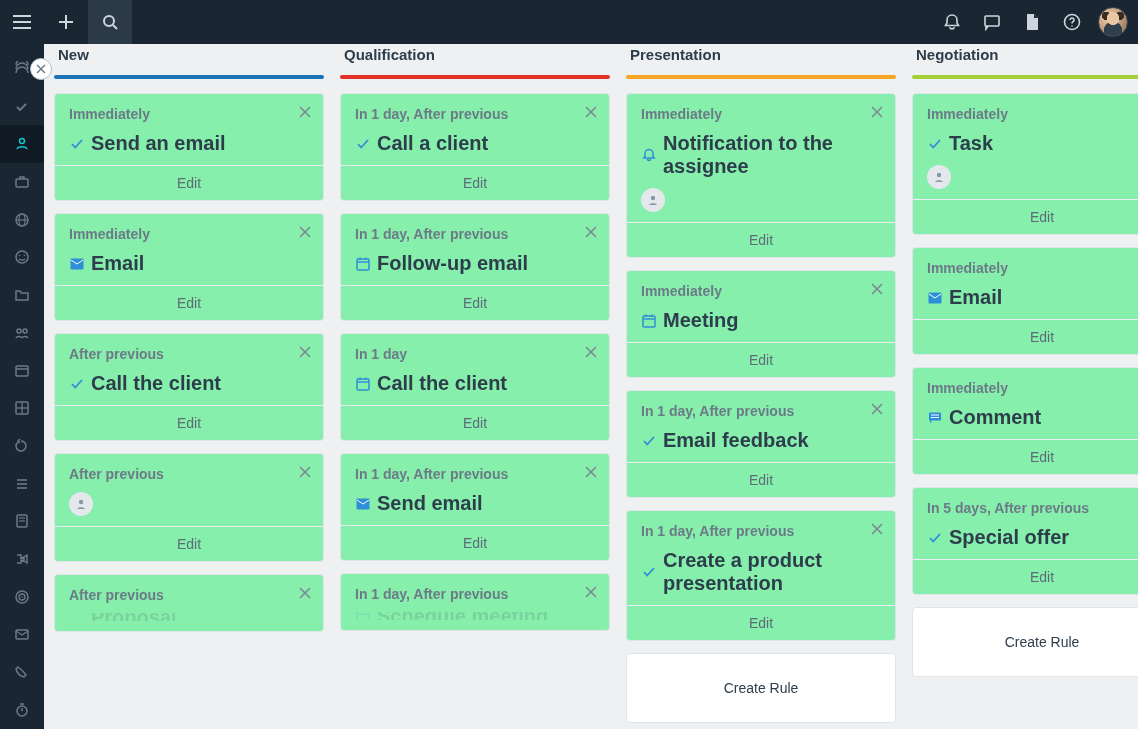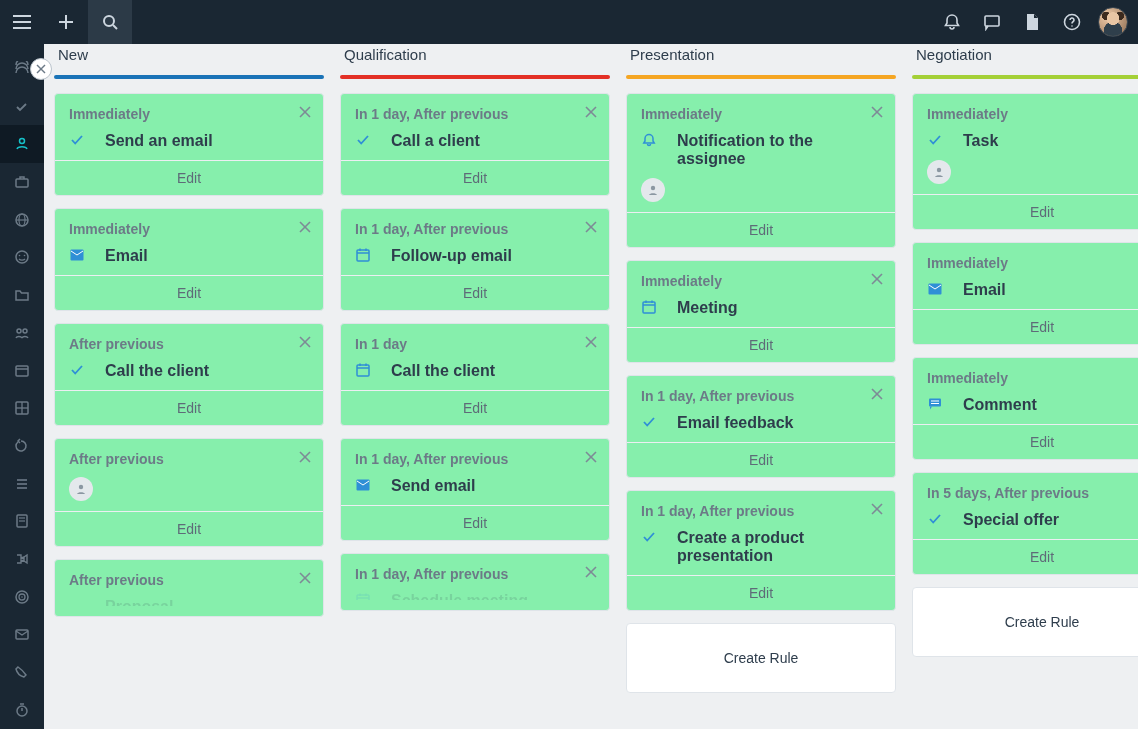--- a/index.html
+++ b/index.html
@@ -84,42 +84,42 @@
   }
 
   .board {
     display:flex; flex-direction:row; gap:16px;
     padding-left:10px;
     min-width: 1120px;
   }
   .column { width:270px; flex:0 0 270px; display:flex; flex-direction:column; }
   .column:last-child { width:260px; flex:0 0 260px; }
   .col-head {
-    font-size:15px; font-weight:400; color:#2e3d4c;
+    font-size:15px; font-weight:700; color:#2e3d4c;
     padding: 2px 4px 12px 4px;
   }
   .col-bar { height:4px; border-radius:2px; margin-bottom:14px; }
   .col-bar.blue  { background:#1a73b7; }
   .col-bar.red   { background:#e33026; }
   .col-bar.orange{ background:#f5a623; }
   .col-bar.green { background:#a4d037; }
 
   .cards { display:flex; flex-direction:column; gap:12px; }
   .card {
     background:#86efac; border:1px solid #dfe4e9; border-radius:4px;
     display:flex; flex-direction:column;
   }
   .card-body { padding:12px 14px 10px 14px; position:relative; }
   .card-close {
     position:absolute; top:8px; right:8px;
     font-size:18px; color:#7d8a96; cursor:pointer; line-height:1;
     width:20px; height:20px; display:flex; align-items:center; justify-content:center;
   }
   .trigger { font-size:14px; font-weight:700; color:#6c7a87; margin-bottom:10px; }
-  .action-row { display:flex; align-items:flex-start; gap:20px; font-size:16px; font-weight:700; color:#2e3d4c; }
+  .action-row { display:flex; align-items:center; gap:6px; font-size:20px; font-weight:700; color:#2e3d4c; }
   .action-row .ic { width:16px; height:16px; flex:0 0 16px; display:flex; align-items:center; justify-content:center;}
   .badge-user {
     width:24px; height:24px; border-radius:50%;
     background:#e4e8ec; display:flex; align-items:center; justify-content:center;
     margin-top:10px;
   }
   .card-foot {
     border-top:1px solid #eceff2; text-align:center;
     padding:9px 5px; font-size:14px; color:#5e6b78; cursor:pointer;
   }

